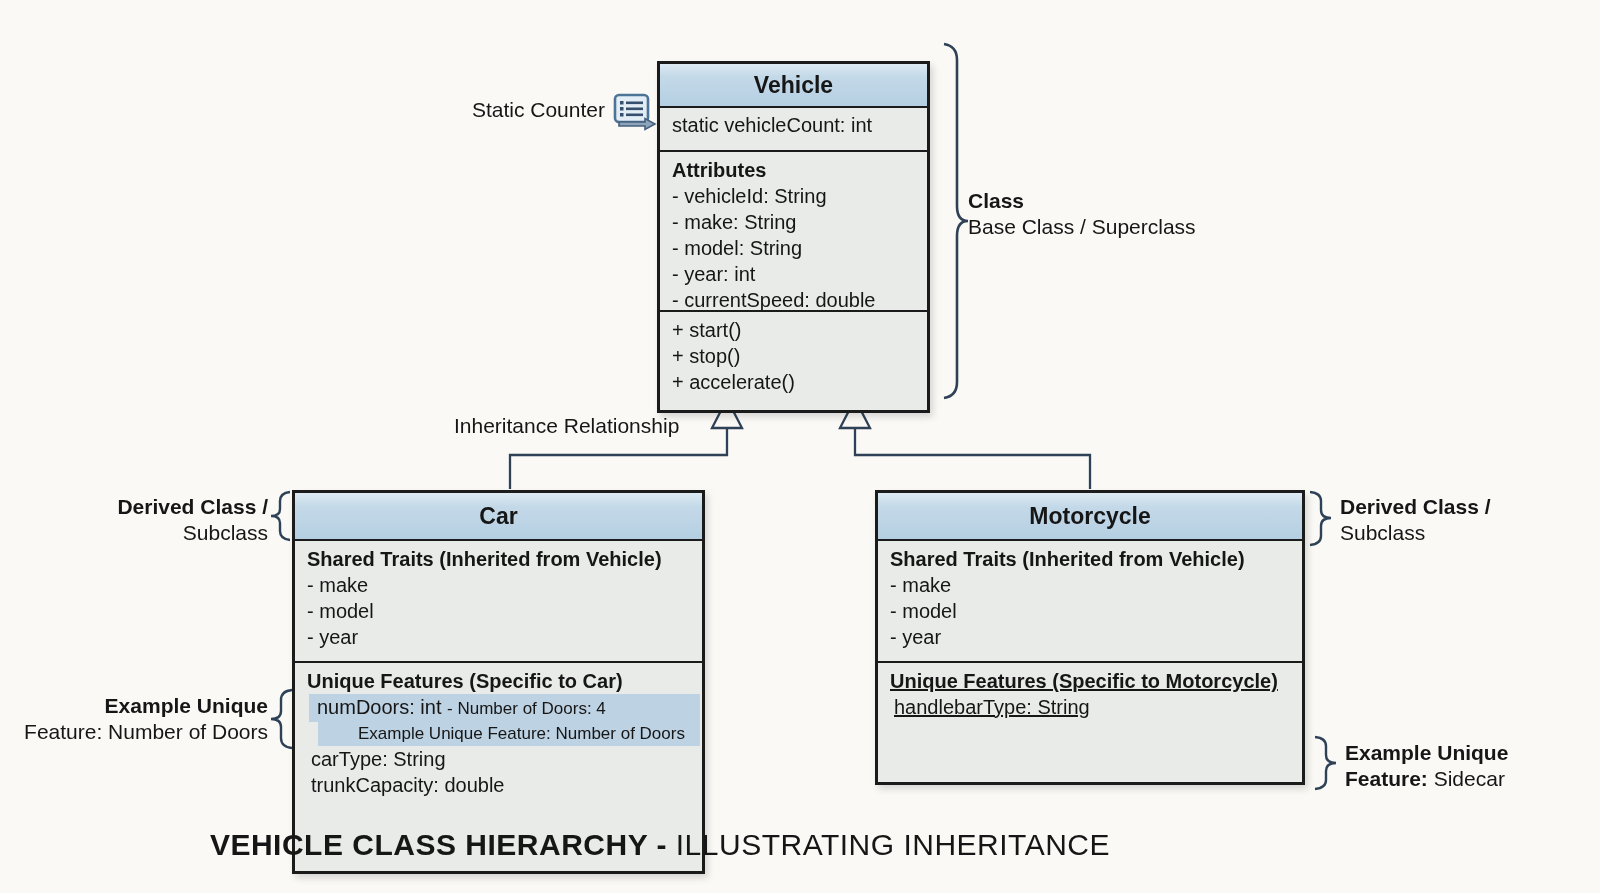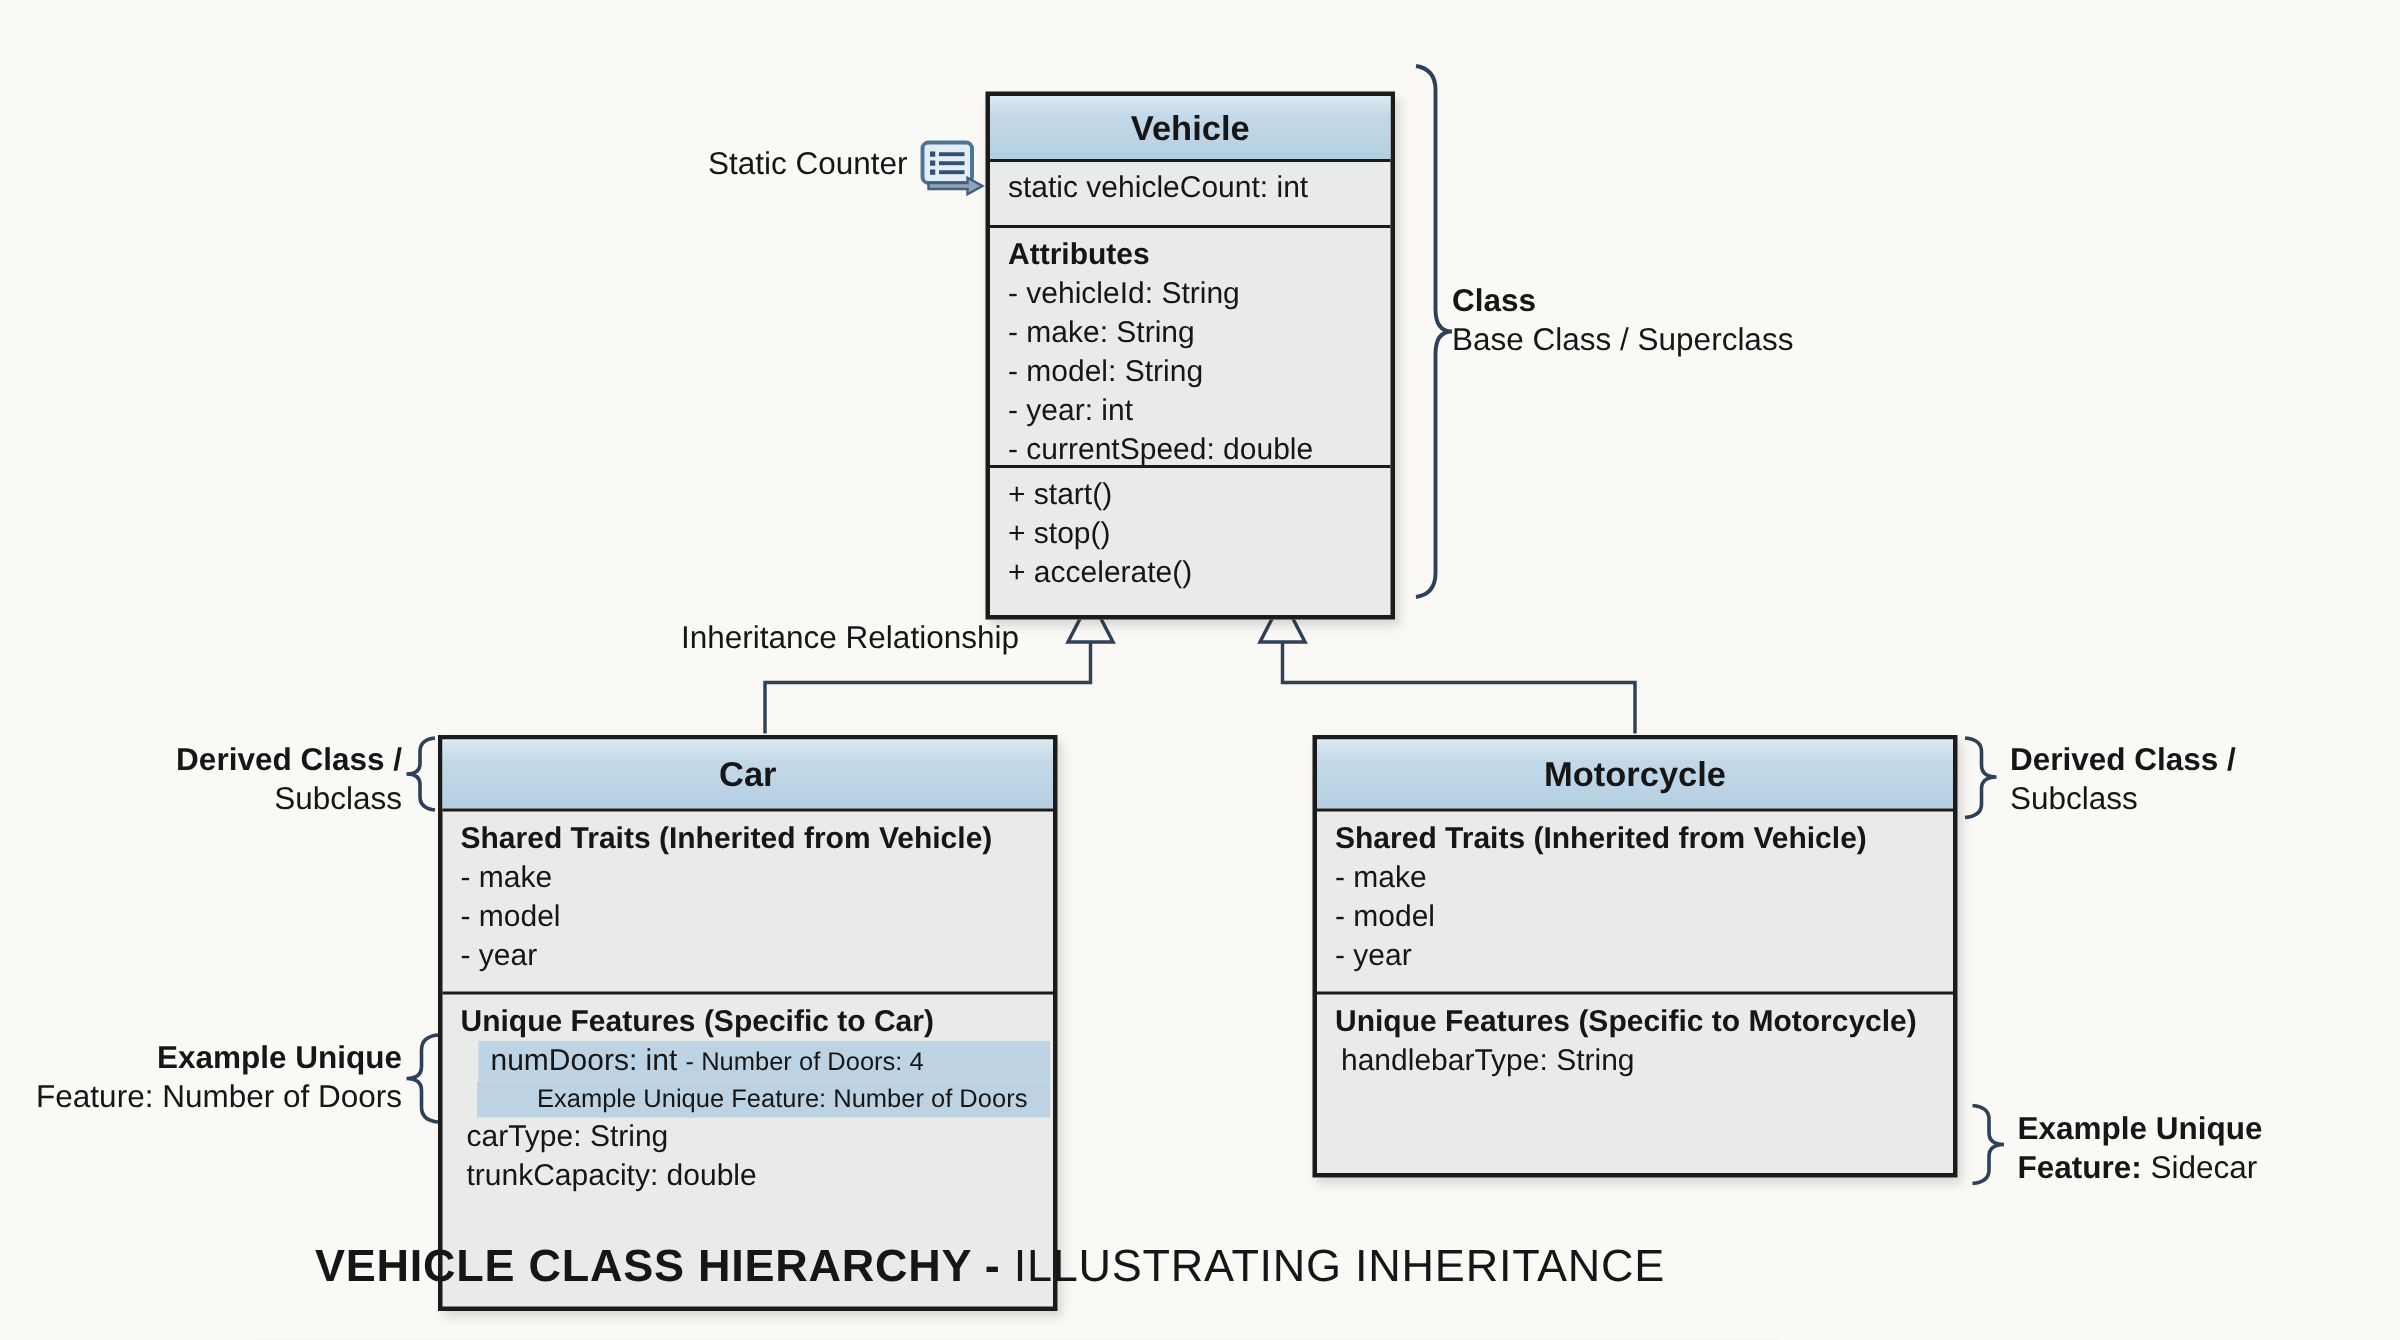--- a/index.html
+++ b/index.html
@@ -36,21 +36,21 @@
   .uml-section{
     box-sizing:border-box;
     padding:5px 0 0 12px;
     font-size:20px;line-height:26px;
     flex:0 0 auto;
   }
   .uml-section.divided{border-top:2.5px solid #1b1b1b;}
   .sec-head{font-weight:bold;}
   .hl{
     background:#bdd2e3;
-    margin-left:16px;margin-right:2px;
+    margin-left:6px;margin-right:2px;
     padding-left:8px;
   }
   .hl .small{font-size:17px;}
   .hl-sub{
     background:#bdd2e3;
     margin-left:15px;margin-right:2px;
     padding-left:40px;
     font-size:17px;line-height:24px;
   }
   .plain-row{padding-left:8px;}
@@ -147,21 +147,21 @@
   </div>
 
   <div class="uml-box" style="left:875px;top:490px;width:430px;height:295px;">
     <div class="uml-header" style="height:48px;">Motorcycle</div>
     <div class="uml-section" style="height:120px;">
       <div class="sec-head">Shared Traits (Inherited from Vehicle)</div>
       <div>- make</div>
       <div>- model</div>
       <div>- year</div>
     </div>
-    <div class="uml-section divided" style="height:127px;padding-left:8px;">
+    <div class="uml-section divided" style="height:127px;padding-left:8px;text-decoration:underline;">
       <div class="sec-head" style="padding-left:4px;">Unique Features (Specific to Motorcycle)</div>
       <div class="plain-row">handlebarType: String</div>
     </div>
   </div>
 
   <div class="ann right-al" style="left:60px;top:494px;width:208px;">
     <div class="b">Derived Class /</div>
     <div>Subclass</div>
   </div>
   <div class="ann right-al" style="left:8px;top:693px;width:260px;">

